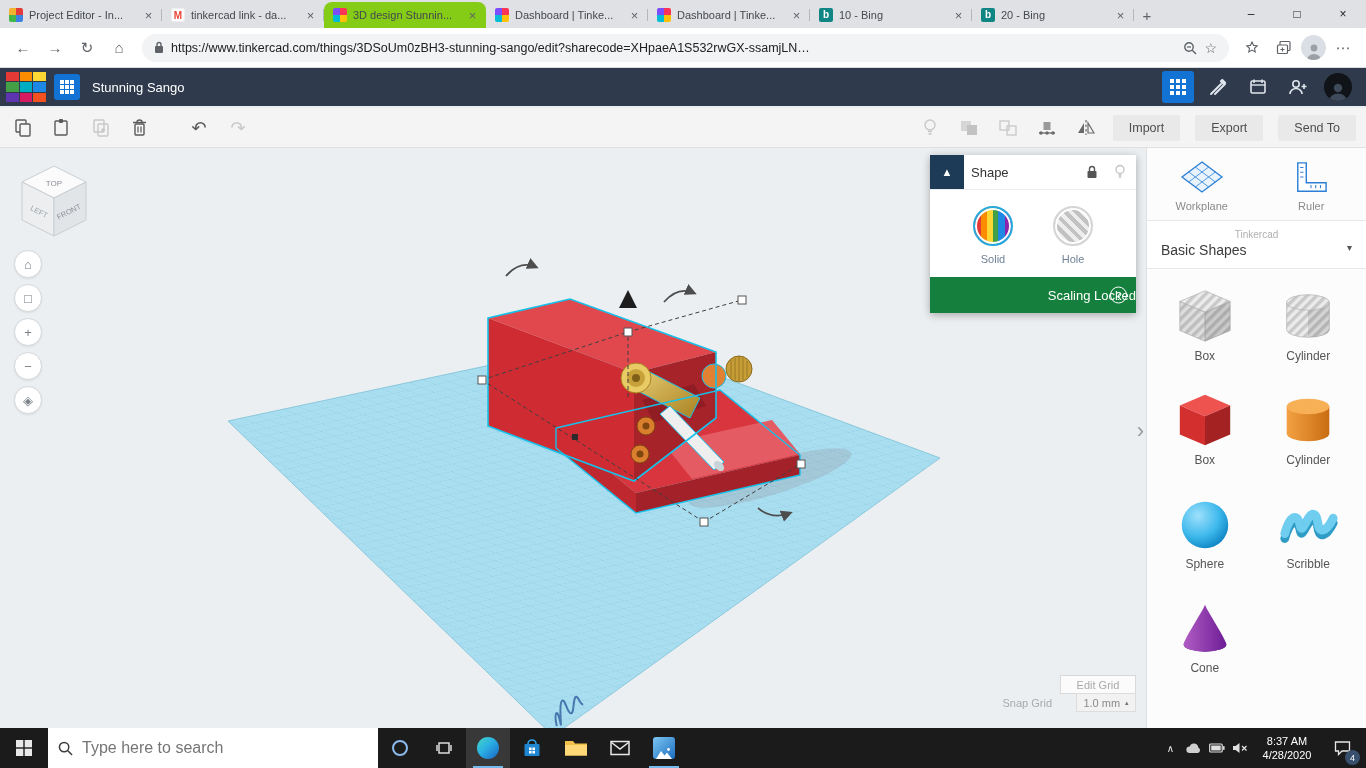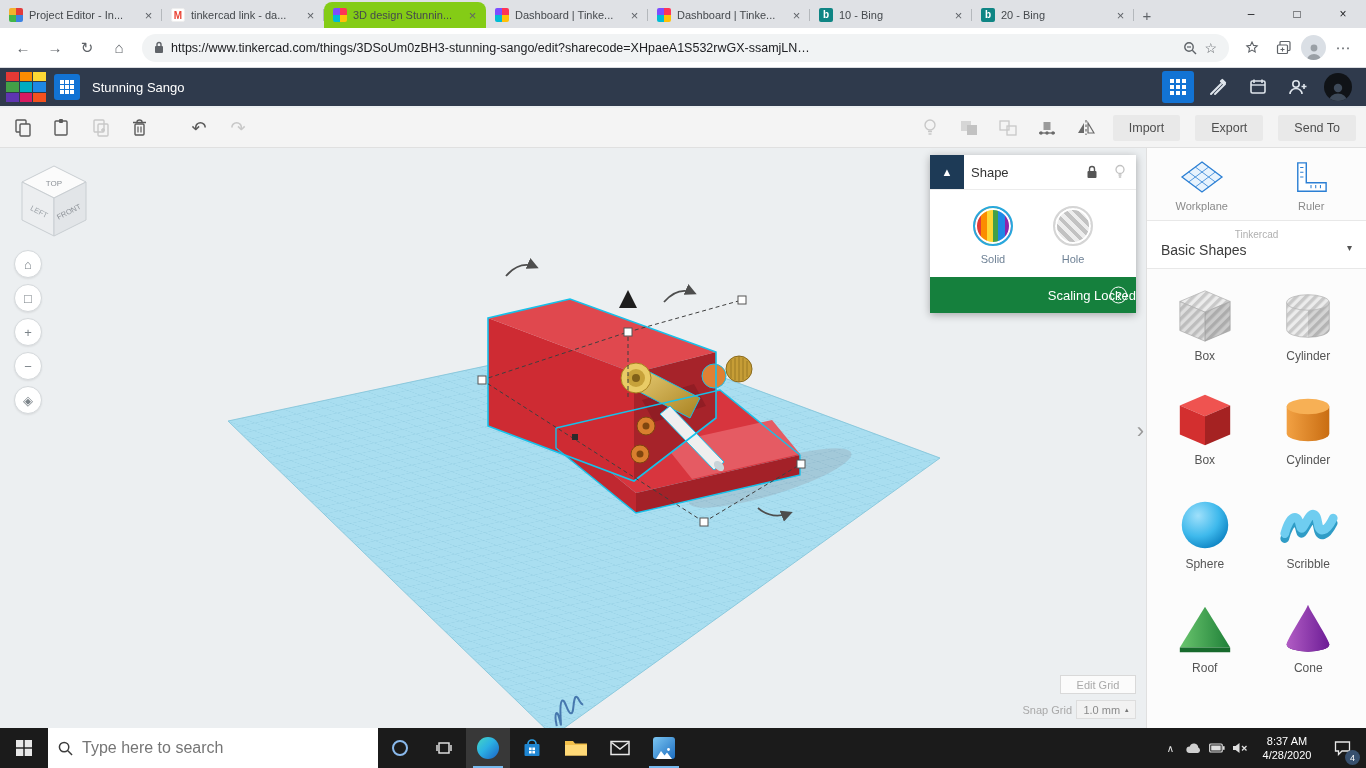--- a/index.html
+++ b/index.html
@@ -51,21 +51,21 @@
   .eb-spacer { flex:1; }
   .eb-btn { height:26px; padding:0 16px; background:#e9e9e9; border:none; border-radius:2px; font-size:12.5px; color:#4e4e4e; font-family:inherit; flex:none; }
 
   
   .viewport { position:absolute; top:148px; left:0; width:1146px; height:580px; background:#eceff1; overflow:hidden; }
   .scene { position:absolute; left:0; top:0; }
   .viewcube { position:absolute; left:12px; top:8px; }
   .cam-col { position:absolute; left:14px; top:102px; display:flex; flex-direction:column; gap:6px; }
   .cam-btn { width:28px; height:28px; border-radius:50%; background:#fff; border:1px solid #d5d9dc; color:#7a8288; font-size:13px; display:flex; align-items:center; justify-content:center; box-shadow:0 1px 2px rgba(0,0,0,.08); }
   .edit-grid { position:absolute; right:10px; bottom:34px; width:76px; height:19px; background:#fbfbfb; border:1px solid #d9d9d9; color:#a9a9a9; font-size:11px; font-family:inherit; }
-  .snap-row { position:absolute; right:10px; bottom:9px; display:flex; align-items:center; gap:4px; font-size:11px; color:#a9a9a9; }
+  .snap-row { position:absolute; right:10px; bottom:16px; display:flex; align-items:center; gap:24px; font-size:11px; color:#a9a9a9; }
   .snap-box { width:60px; height:19px; background:#f2f2f2; border:1px solid #ddd; color:#8a8a8a; display:flex; align-items:center; justify-content:center; gap:5px; }
   .snap-caret { font-size:7px; color:#777; }
   .collapse-tab { position:absolute; right:2px; top:272px; color:#9a9a9a; font-size:22px; line-height:1; }
 
   
   .inspector { position:absolute; left:930px; top:155px; width:206px; background:#fff; box-shadow:0 2px 8px rgba(0,0,0,.3); z-index:5; }
   .insp-head { height:34px; display:flex; align-items:center; }
   .insp-collapse { width:34px; height:34px; background:#1d3a56; color:#fff; display:flex; align-items:center; justify-content:center; font-size:11px; flex:none; }
   .insp-title { margin-left:7px; font-size:13px; color:#333; flex:1; }
   .insp-icn { width:24px; display:flex; justify-content:center; margin-right:4px; flex:none; }
@@ -557,27 +557,20 @@
     </div>
     <div class="shape">
       <svg width="62" height="62" viewBox="0 0 64 64">
         <path d="M8,47 C14,25 22,27 24,39 C26,49 32,25 38,27 C44,29 40,45 48,43 C52,42 56,35 58,31" stroke="#2f9cc6" stroke-width="9" fill="none" stroke-linecap="round"></path>
         <path d="M8,42 C14,20 22,22 24,34 C26,44 32,20 38,22 C44,24 40,40 48,38 C52,37 56,30 58,26" stroke="#6fcdf0" stroke-width="9" fill="none" stroke-linecap="round"></path>
       </svg>
       <div class="shape-label">Scribble</div>
     </div>
     <div class="shape">
       <svg width="62" height="62" viewBox="0 0 64 64">
-        <polygon points="32,10 6,52 58,52" fill="url(#greenG)"></polygon>
-        <polygon points="6,52 58,52 58,57 6,57" fill="#176a2c"></polygon>
-      </svg>
-      <div class="shape-label">Roof</div>
-    </div>
-    <div class="shape">
-      <svg width="62" height="62" viewBox="0 0 64 64">
         <ellipse cx="32" cy="49" rx="22" ry="7.5" fill="#5c1580"></ellipse>
         <path d="M32,8 C30,14 10,44 10,49 a22,7.5 0 0 0 44,0 C54,44 34,14 32,8 Z" fill="url(#coneG)"></path>
       </svg>
       <div class="shape-label">Cone</div>
     </div>
   </div>
 </div>
 
 <div class="taskbar">
   <div class="tb-start">

